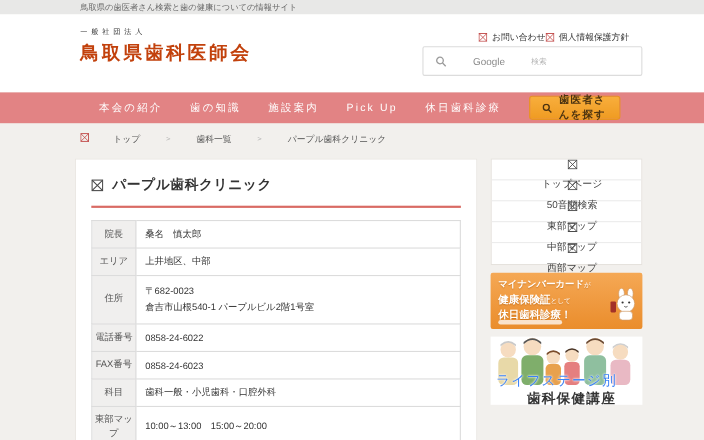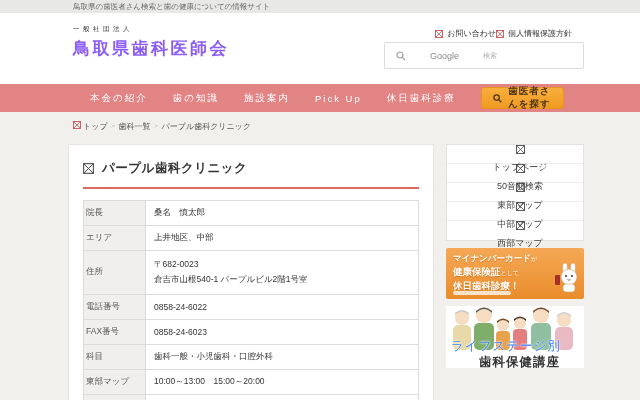--- a/index.html
+++ b/index.html
@@ -14,54 +14,54 @@
 
   
   .topbar { height:13px; background:#e8e8e7; }
   .topbar .container { line-height:13px; font-size:7.5px; color:#666; padding-left:5px; }
 
   
   .header { height:71px; background:#ffffff; }
   .header .container { height:71px; }
   .logo { position:absolute; left:5px; top:12px; cursor:pointer; }
   .logo .org { font-size:6.5px; letter-spacing:3.5px; color:#333; margin-bottom:3px; }
-  .logo .sitename { font-family:"Liberation Serif", serif; font-weight:600; font-size:17px; letter-spacing:2.5px; color:#8b5cf6; }
+  .logo .sitename { font-family:"Liberation Serif", serif; font-weight:600; font-size:17px; letter-spacing:2.5px; color:#c2410c; }
   .header-links { position:absolute; right:12px; top:15px; display:flex; }
   .header-link { display:flex; align-items:center; gap:4px; font-size:8px; color:#333; cursor:pointer; text-decoration:none; }
   .searchbox { position:absolute; right:0; top:29px; width:200px; height:27px; background:#fff; border:1px solid #dcdcdc; border-radius:2px; display:flex; align-items:center; padding-left:11px; gap:24px; cursor:text; }
   .searchbox .g-brand { font-size:9px; color:#8a8a8a; }
   .searchbox .g-label { font-size:7px; color:#b5b5b5; }
 
   
   .nav { height:28px; background:#e28384; }
   .nav .container { height:28px; display:flex; align-items:center; gap:25px; padding-left:22px; }
   .nav-item { font-size:9.5px; letter-spacing:2px; color:#fff; cursor:pointer; text-decoration:none; white-space:nowrap; }
   .find-btn { margin-left:auto; margin-right:20px; height:22px; display:flex; align-items:center; gap:5px; padding:0 11px; background:linear-gradient(180deg,#f8ae3c,#ef9b22); border:1px solid #e8941f; border-radius:3px; font-family:"Liberation Sans",sans-serif; font-size:9.5px; font-weight:bold; letter-spacing:1px; color:#4c3310; cursor:pointer; }
 
   
-  .breadcrumb { margin-top:9px; display:flex; align-items:flex-start; gap:2px; font-size:8px; color:#555; padding-left:5px; }
+  .breadcrumb { margin-top:9px; display:flex; align-items:flex-start; gap:22px; font-size:8px; color:#555; padding-left:5px; }
   .breadcrumb .sep { color:#aaa; font-size:7px; }
   .crumb { color:#555; text-decoration:none; cursor:pointer; }
   .crumb.current { cursor:default; }
 
   
   .bx { display:inline-block; flex:0 0 auto; }
   .bx svg { display:block; }
   .icon-red { color:#bf4342; }
   .icon-dark { color:#4a4a4a; }
   .icon-gray { color:#9a9a9a; }
 
   
   .content { margin-top:12px; display:flex; gap:12px; align-items:flex-start; }
   .card { width:366px; background:#fff; border:1px solid #e9e6e1; padding:12px 14px 16px; min-height:240px; }
   .card-title { display:flex; align-items:center; gap:8px; padding:3px 0 10px; border-bottom:2px solid #d96b64; }
   .card-title h1 { font-size:12.5px; font-weight:bold; color:#333; letter-spacing:0.5px; }
 
   table.info { width:100%; border-collapse:collapse; margin-top:11px; font-size:8.5px; }
-  table.info th { width:62px; background:#f0efee; border:1px solid #dcdcdc; font-weight:normal; color:#555; text-align:left; padding:6px 2px; }
+  table.info th { width:40px; background:#f0efee; border:1px solid #dcdcdc; font-weight:normal; color:#555; text-align:center; padding:6px 2px; }
   table.info td { border:1px solid #dcdcdc; padding:6px 8px; color:#333; text-align:left; }
   table.info tr { height:21px; }
   table.info td .addr-line { line-height:1.8; }
 
   
   .sidebar { width:138px; display:flex; flex-direction:column; }
   .side-menu { background:#fff; border:1px solid #e5e2dd; }
   .side-item { height:19px; display:flex; align-items:center; gap:7px; padding-left:10px; border-bottom:1px solid #ececec; font-size:9px; color:#444; cursor:pointer; text-decoration:none;flex-direction:column; }
   .side-item:last-child { border-bottom:none; }
 

